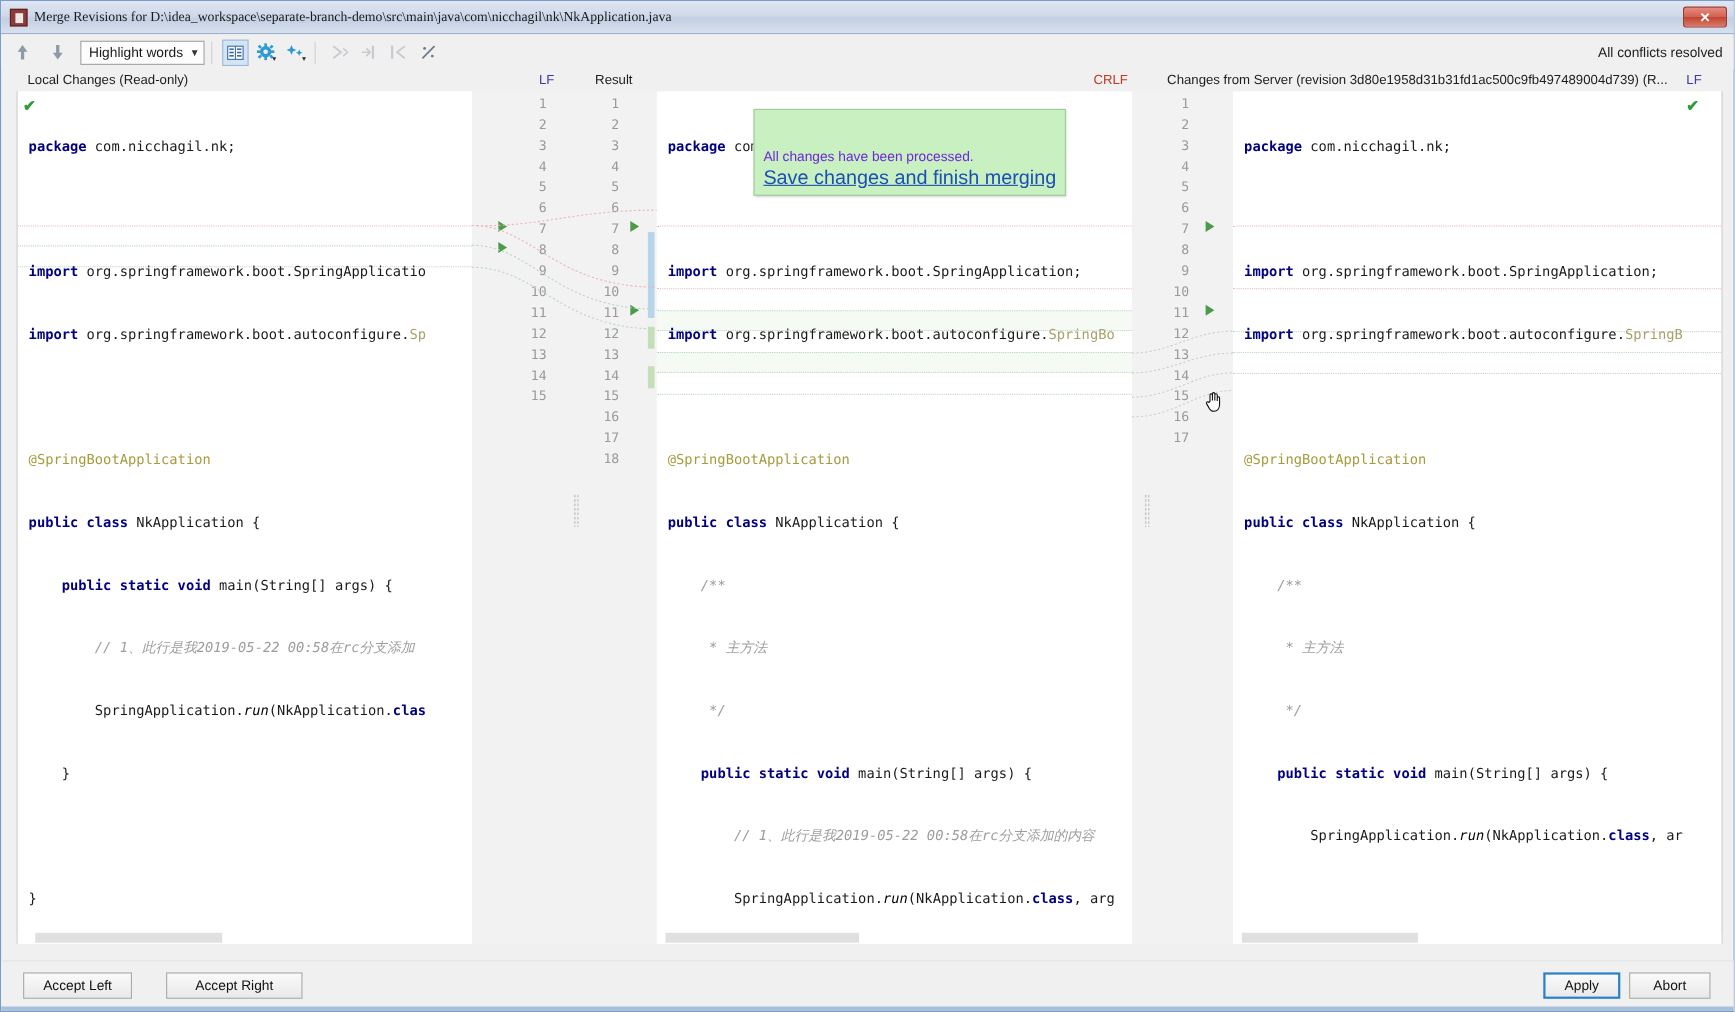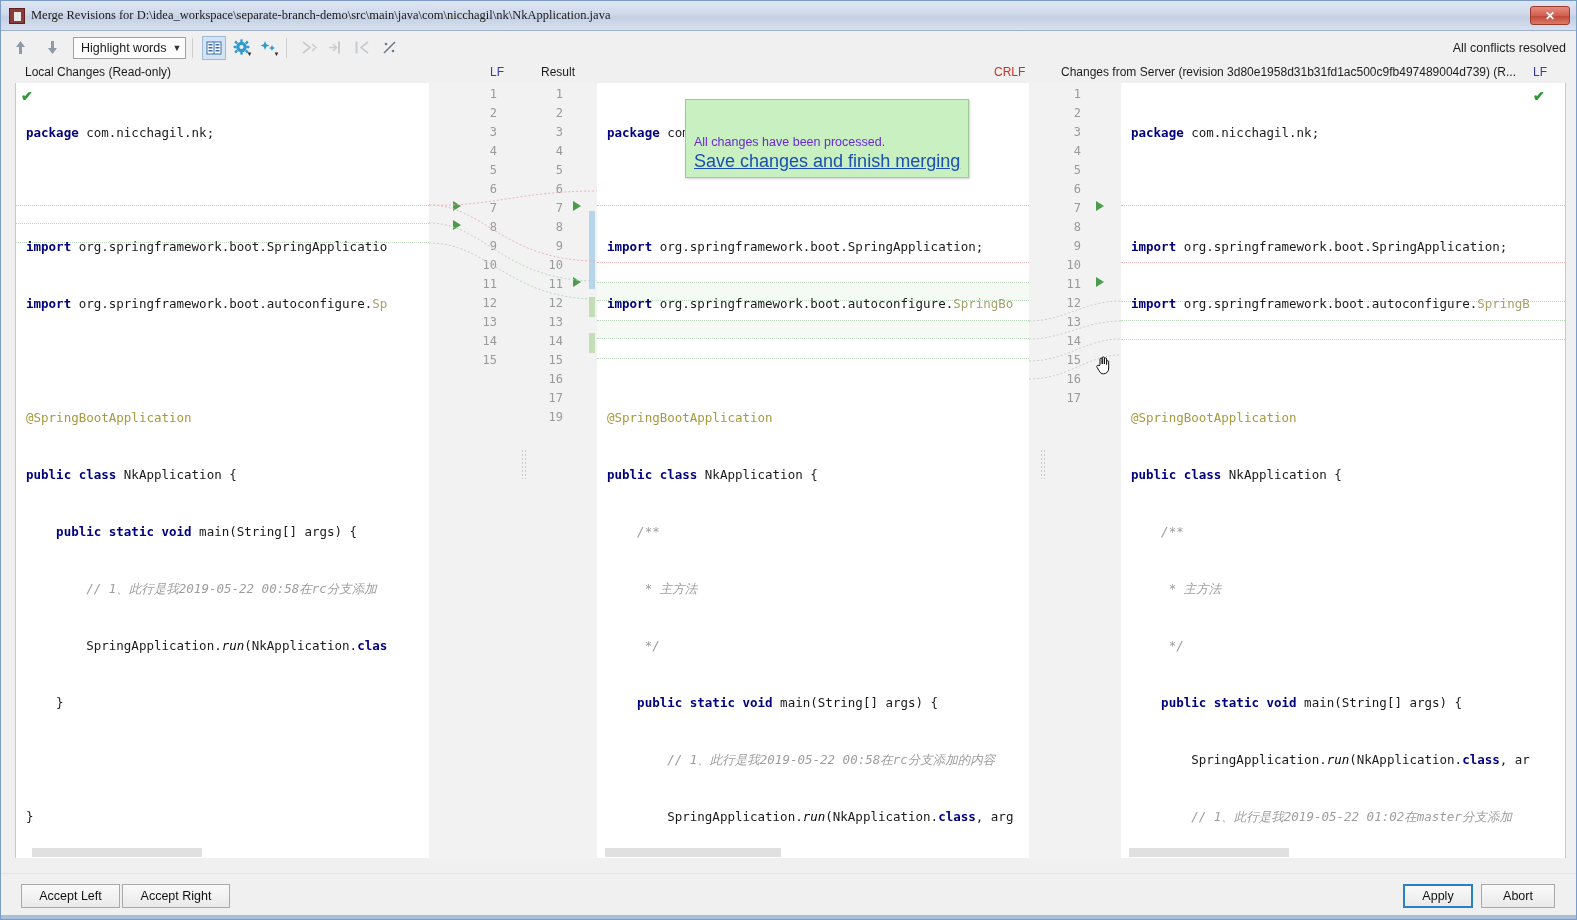--- a/index.html
+++ b/index.html
@@ -223,21 +223,21 @@
   .btn {
     position: absolute; top: 10px; height: 24px;
     background: linear-gradient(to bottom,#fafafa,#e9e9e9);
     border: 1px solid #a9a9a9;
     font-size: 12.5px; color: #111;
     display: flex; align-items: center; justify-content: center;
     cursor: pointer;
   }
   .btn.focused { border: 2px solid #2a7fc9; }
   #btn-accept-left  { left: 20px;   width: 99px; }
-  #btn-accept-right { left: 121px;  width: 108px; }
+  #btn-accept-right { left: 150px;  width: 124px; }
   #btn-apply        { left: 1402px; width: 70px; }
   #btn-abort        { left: 1480px; width: 74px; }
 
   .window-edge {
     position: absolute; left: 0; bottom: 0; width: 1577px; height: 4px;
     background: #a8bfda;
   }
 </style>
 </head>
 <body>
@@ -429,21 +429,21 @@
           <div>8</div>
         <div>9</div>
           <div>10</div>
           <div>11</div>
           <div>12</div>
           <div>13</div>
           <div>14</div>
           <div>15</div>
         <div>16</div>
           <div>17</div>
-          <div>19</div>
+          <div>18</div>
       </div>
     </div>
     <div class="green-arrow" style="left:572px;top:118px;"></div>
     <div class="green-arrow" style="left:572px;top:194px;"></div>
 
     <div class="strip strip-blue" style="left:588px;top:128px;height:78px;"></div>
     <div class="strip strip-green" style="left:588px;top:214px;height:20px;"></div>
     <div class="strip strip-green" style="left:588px;top:250px;height:20px;"></div>
 
     <div class="pane pane-center">
@@ -511,21 +511,20 @@
         <div class="ln"><span class="kw">import</span> <span class="id">org.springframework.boot.SpringApplication;</span></div>
         <div class="ln"><span class="kw">import</span> <span class="id">org.springframework.boot.autoconfigure.</span><span class="dim">SpringB</span></div>
         <div class="ln"></div>
         <div class="ln"><span class="ann">@SpringBootApplication</span></div>
         <div class="ln"><span class="kw">public class</span> <span class="id">NkApplication {</span></div>
         <div class="ln">    <span class="cmt">/**</span></div>
         <div class="ln">     <span class="cmt">* 主方法</span></div>
         <div class="ln">     <span class="cmt">*/</span></div>
         <div class="ln">    <span class="kw">public static void</span> <span class="id">main(String[] args) {</span></div>
         <div class="ln">        <span class="id">SpringApplication.</span><span class="itl">run</span><span class="id">(NkApplication.</span><span class="cls">class</span><span class="id">, ar</span></div>
-        <div class="ln">        <span class="cmt">// 1、此行是我2019-05-22 01:02在master分支添加</span></div>
         
         
       </div>
       <div class="hscroll" style="left:0;right:0;">
         <div class="thumb" style="left:8px;width:160px;"></div>
       </div>
     </div>
     <div class="check" style="left:1532px;top:5px;">✔</div>
 
     <div class="splitter-dots" style="left:520px;top:366px;"></div>

